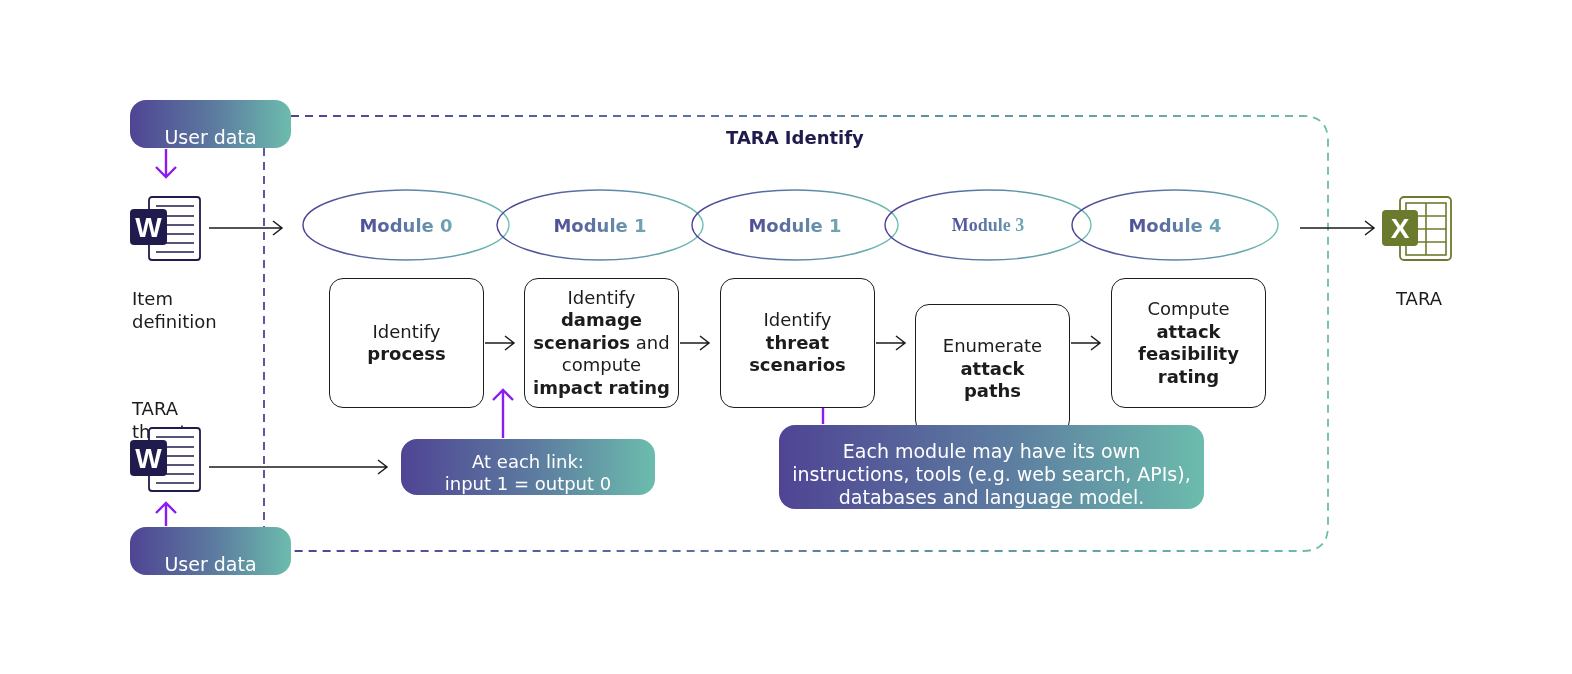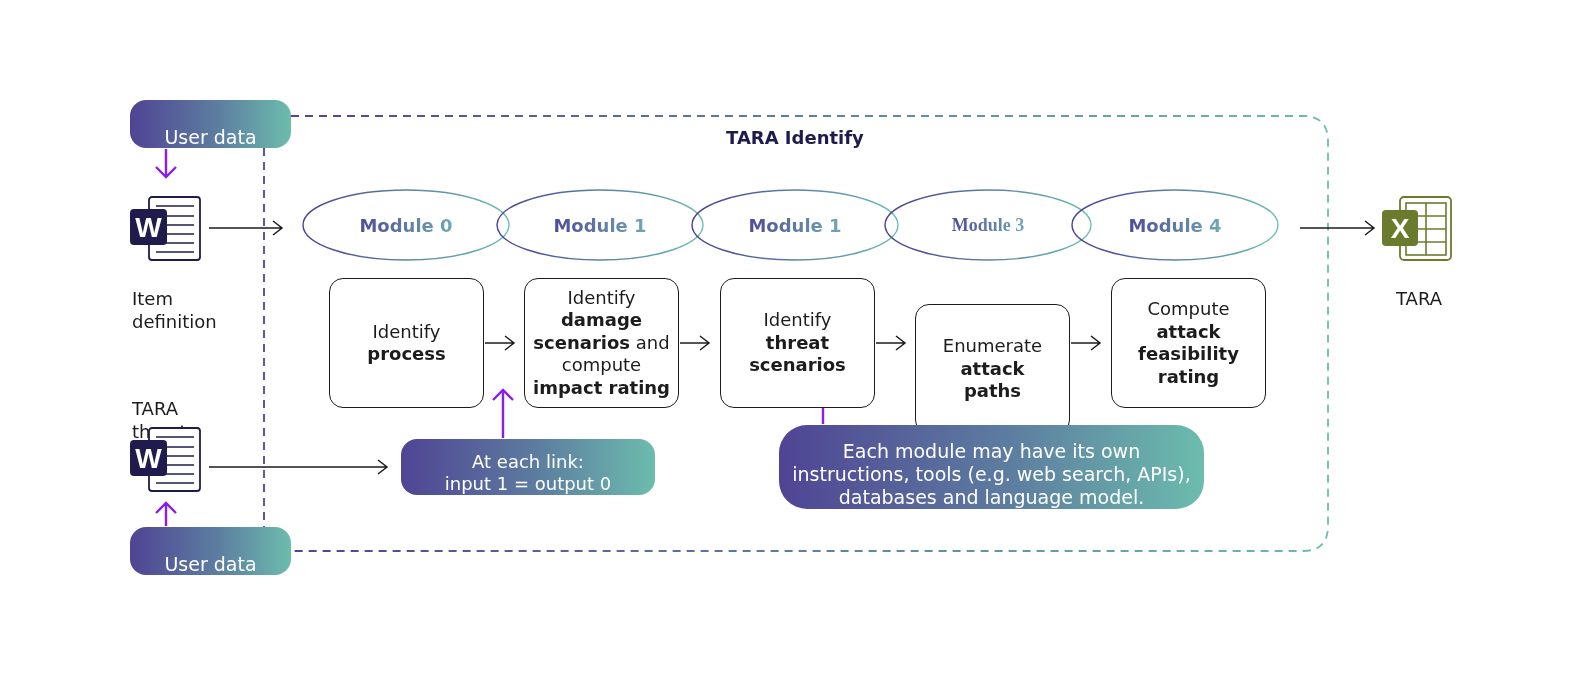--- a/index.html
+++ b/index.html
@@ -159,21 +159,21 @@
       </div>
     </div>
   </div>
 
 <div class="pill note" style="left:401px;top:439px;width:254px;height:56px;">
   <div>
     <div>At each link:</div>
     <div>input 1 = output 0</div>
   </div>
 </div>
-<div class="pill note" style="left:779px;top:425px;width:425px;height:84px;font-size:19px;line-height:23px;border-radius:28px;">
+<div class="pill note" style="left:779px;top:425px;width:425px;height:84px;font-size:19px;line-height:23px;">
   <div>
     <div>Each module may have its own</div>
     <div>instructions, tools (e.g. web search, APIs),</div>
     <div>databases and language model.</div>
   </div>
 </div>
 
 <svg class="abs" style="left:1382px;top:196px;" width="72" height="66">
   <rect x="18" y="1" width="51" height="63" rx="4" fill="#fff" stroke="#6b7b2e" stroke-width="1.8"></rect>
   <g stroke="#6b7b2e" stroke-width="1.6" fill="none">

